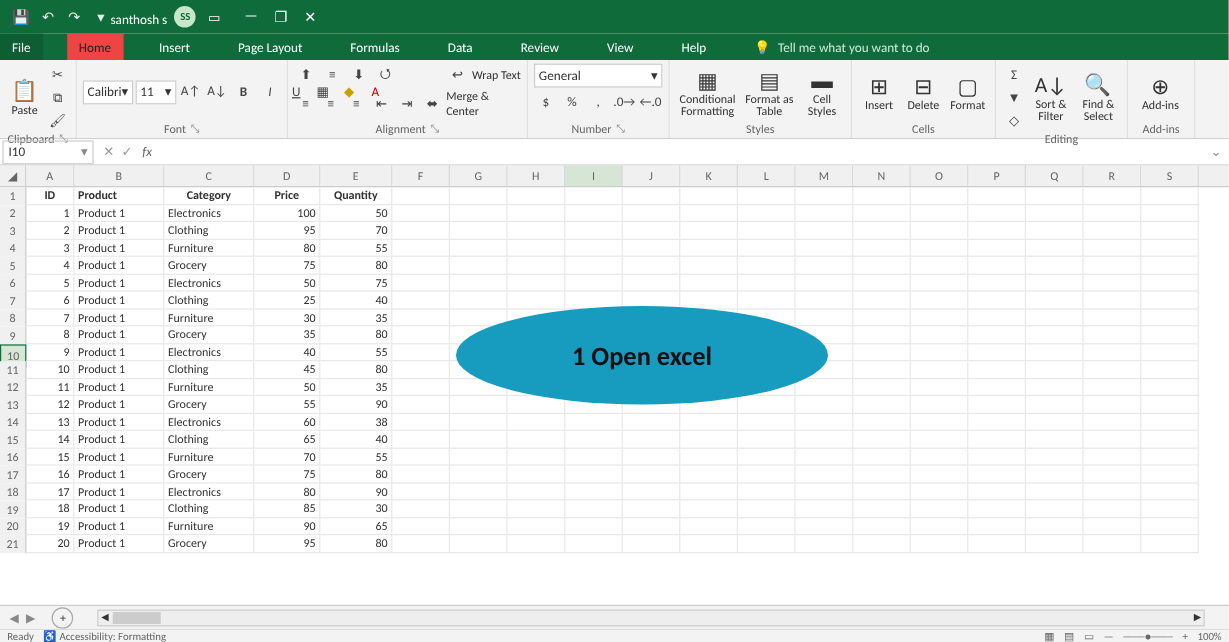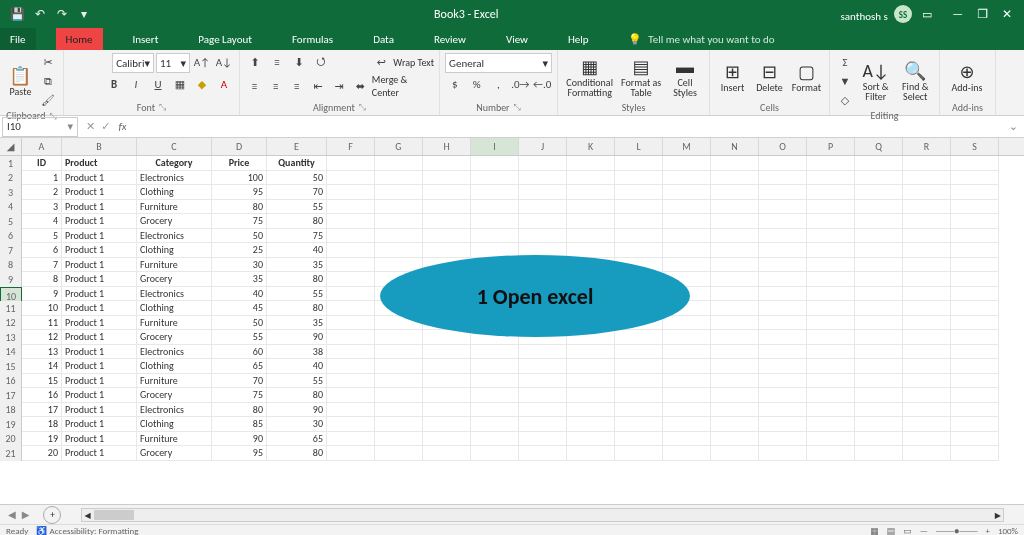--- a/index.html
+++ b/index.html
@@ -76,21 +76,20 @@
 </head>
 <body>
 
 <div class="titlebar">
   <div class="qat">
     <span>💾</span>
     <span>↶</span>
     <span>↷</span>
     <span>▾</span>
   </div>
-  <div class="title">Book3 - Excel</div>
   <div class="user">
     <span>santhosh s</span>
     <span class="avatar">SS</span>
   </div>
   <span style="margin:0 10px">▭</span>
   <div class="winbtns">
     <span>—</span>
     <span>❐</span>
     <span>✕</span>
   </div>
@@ -118,21 +117,21 @@
         <span class="small-btn">🖌</span>
       </div>
     </div>
     <div class="label">
         <span>Clipboard</span>
         <span class="dlg-launch">⤡</span>
       </div>
   </div>
 
   <div class="ribbon-group" style="width:176px">
-    <div class="controls" style="flex-direction:column;align-items:flex-end;gap:2px">
+    <div class="controls" style="flex-direction:row;align-items:center;gap:2px">
       <div style="display:flex;gap:2px">
         <div class="sel" style="flex:1">
             <span>Calibri</span>
             <span>▾</span>
           </div>
         <div class="sel" style="width:34px">
             <span>11</span>
             <span>▾</span>
           </div>
         <span class="small-btn">A↑</span>

